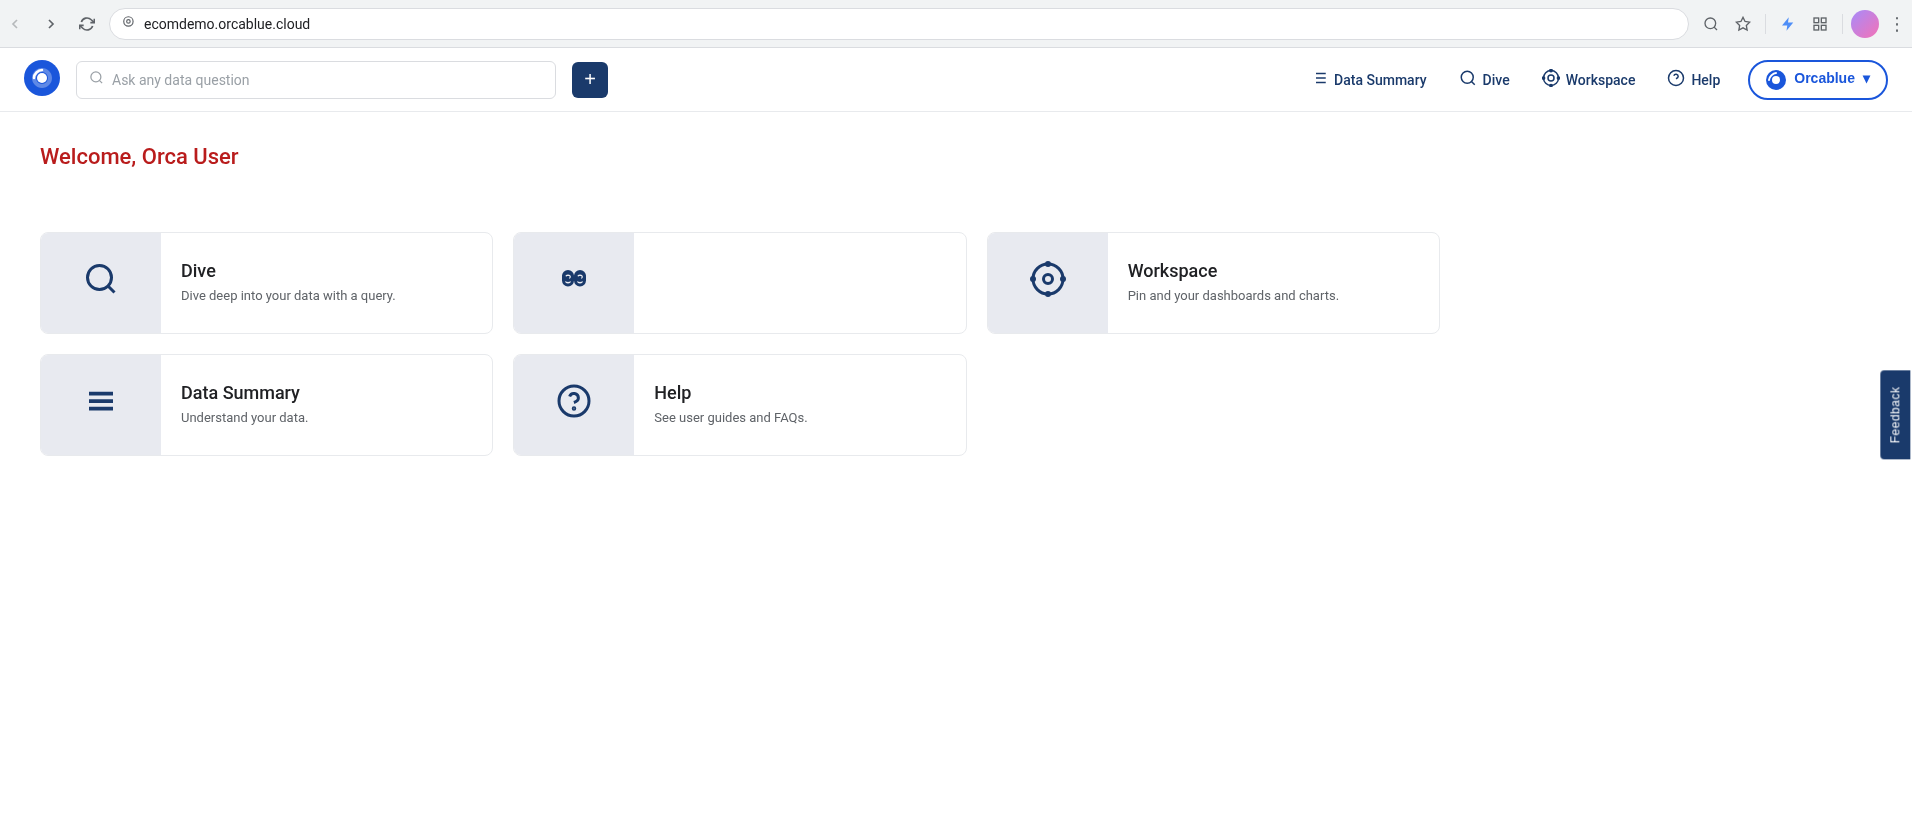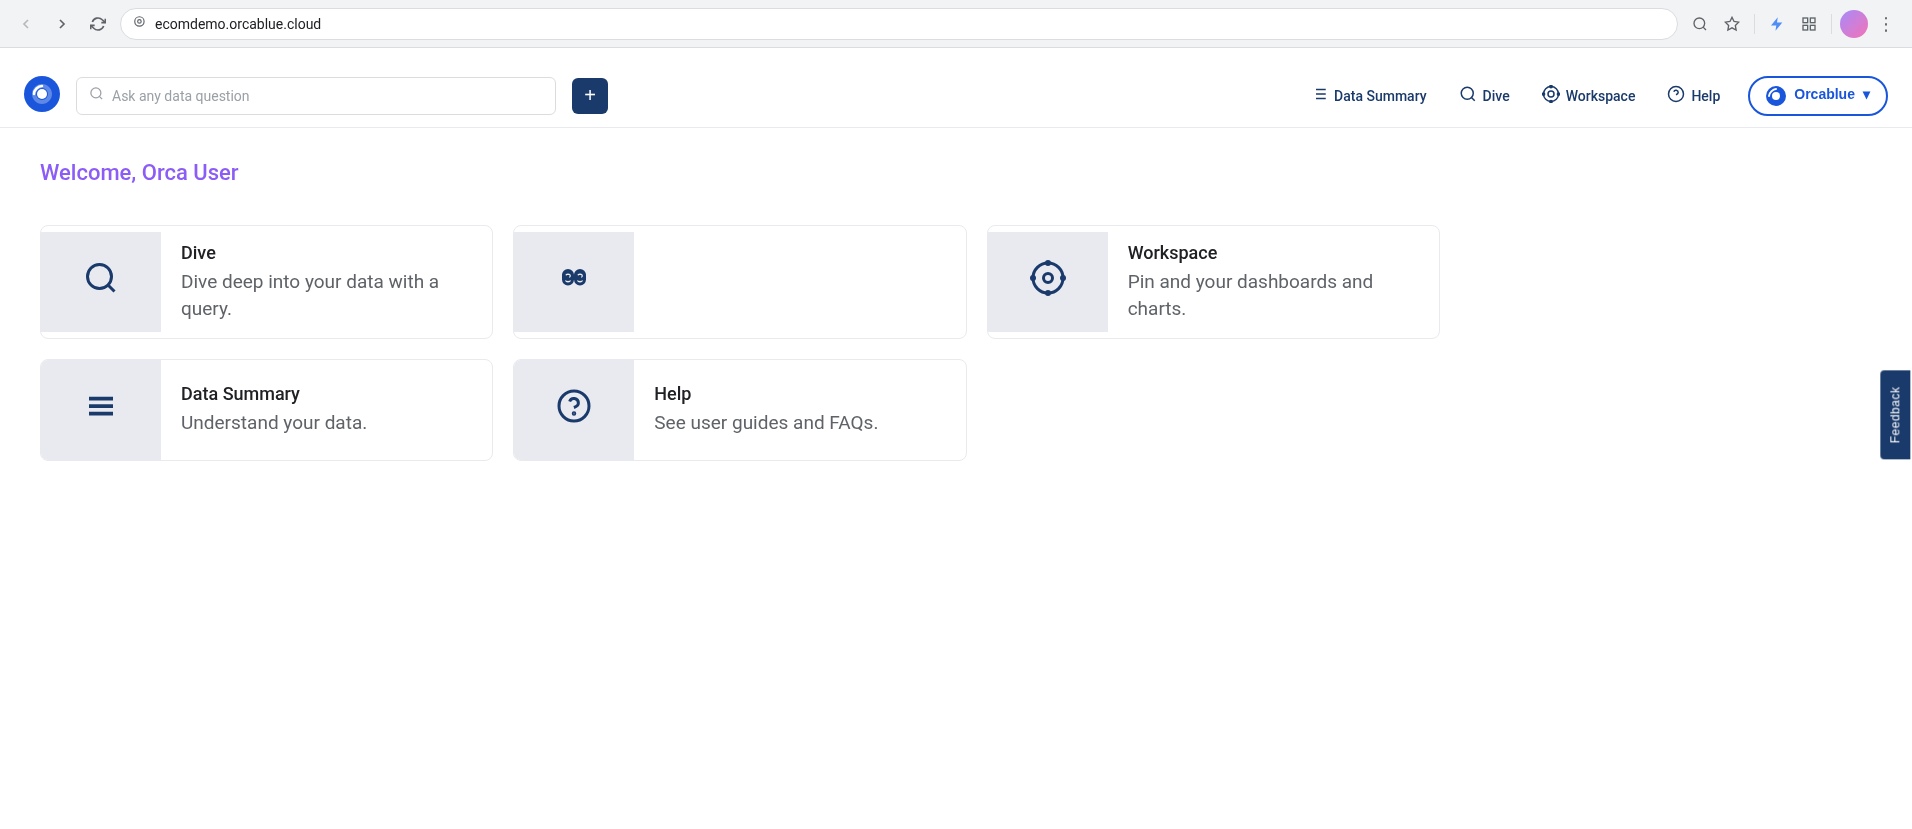--- a/index.html
+++ b/index.html
@@ -2,21 +2,21 @@
 <html><head>
   <meta charset="utf-8">
   <style>
     * { box-sizing: border-box; margin: 0; padding: 0; }
     body { font-family: -apple-system, BlinkMacSystemFont, 'Segoe UI', Roboto, sans-serif; background: #fff; overflow-x: hidden; }
 
     
     .browser-chrome {
       background: #f1f3f4;
       border-bottom: 1px solid #dadce0;
-      padding: 8px 12px;
+      padding: 8px 1px;
       display: flex;
       align-items: center;
       gap: 8px;
       height: 48px;
     }
     .nav-btn {
       width: 28px; height: 28px;
       border-radius: 50%;
       border: none;
       background: transparent;
@@ -76,21 +76,20 @@
 
     
     .app-header {
       background: #fff;
       border-bottom: 1px solid #e8eaed;
       display: flex;
       align-items: center;
       padding: 0 24px;
       height: 64px;
       gap: 16px;
-      margin-top: 16px;
     }
     .logo {
       width: 36px; height: 36px;
       flex-shrink: 0;
     }
     .search-bar {
       flex: 1;
       max-width: 480px;
       height: 38px;
       border: 1px solid #dadce0;
@@ -152,22 +151,22 @@
 
     
     .main-content {
       padding: 32px 40px;
       background: #fff;
       min-height: calc(829px - 112px);
     }
     .welcome-title {
       font-size: 22px;
       font-weight: 500;
-      color: #8b5cf6;
-      margin-bottom: 40px;
+      color: #b91c1c;
+      margin-bottom: 63px;
     }
     .cards-grid {
       display: grid;
       grid-template-columns: repeat(3, 1fr);
       gap: 20px;
       max-width: 1400px;
     }
     .card {
       display: flex;
       align-items: center;
@@ -197,21 +196,21 @@
       padding: 16px 20px;
       flex: 1;
     }
     .card-title {
       font-size: 18px;
       font-weight: 500;
       color: #202124;
       margin-bottom: 6px;
     }
     .card-desc {
-      font-size: 19px;
+      font-size: 13px;
       color: #5f6368;
       line-height: 1.4;
     }
 
     
     .feedback-btn {
       position: fixed;
       right: -28px;
       top: 50%;
       transform: translateY(-50%) rotate(-90deg);

